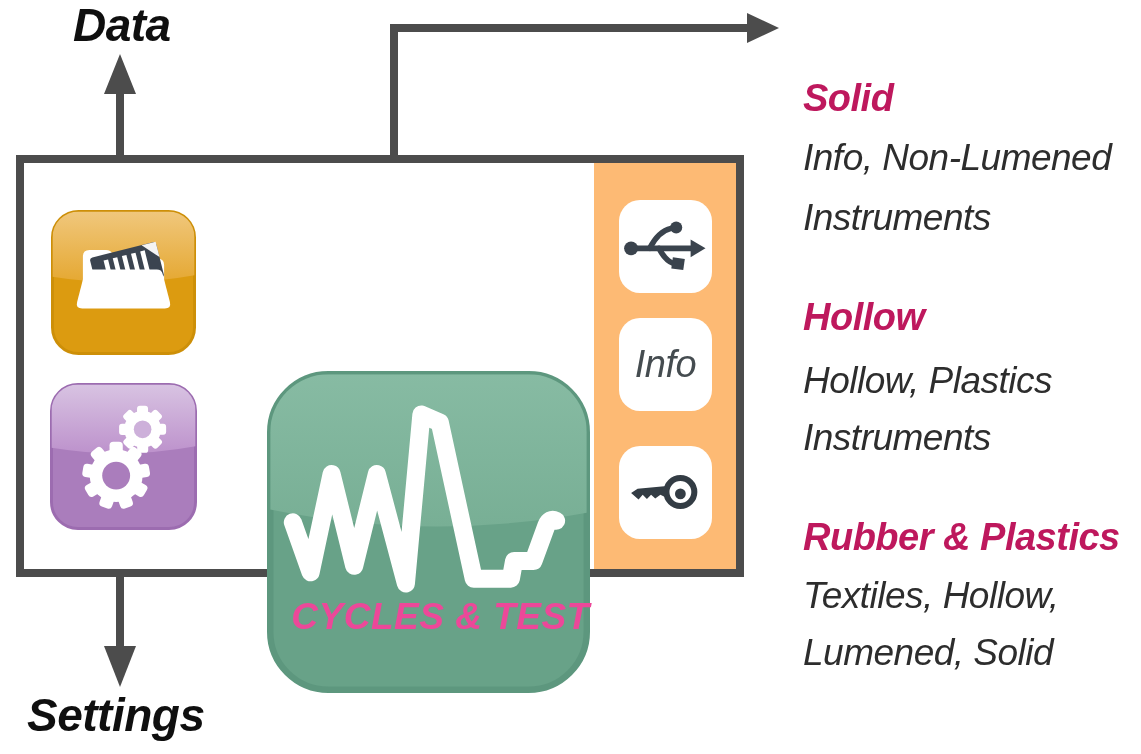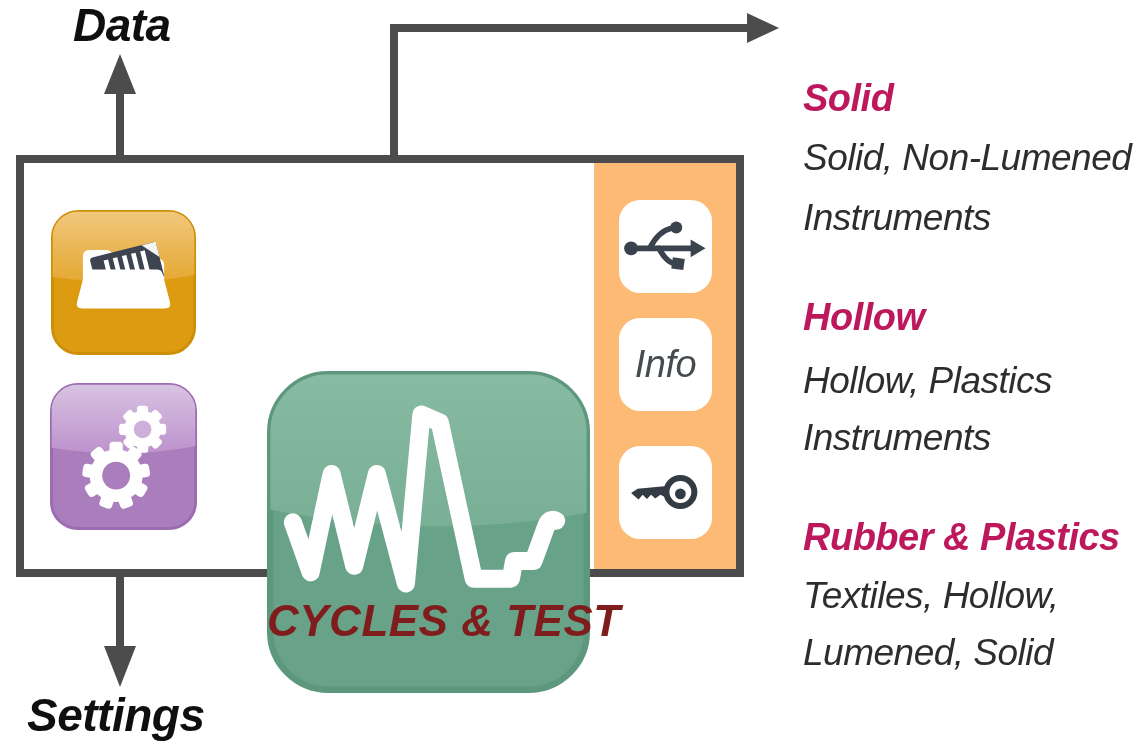--- a/index.html
+++ b/index.html
@@ -41,21 +41,21 @@
     position:absolute;left:0;top:0;width:100%;height:100%;
     display:flex;align-items:center;justify-content:center;
     font-size:38px;color:#454c50;letter-spacing:-0.5px;
   }
   .tile{position:absolute;width:147px;}
   .tile svg{display:block;width:100%;height:100%;}
   .cycles-btn{position:absolute;left:243px;top:208px;width:323px;height:322px;}
   .cycles-btn svg{display:block;width:100%;height:100%;}
   .cycles-btn .cap{
     position:absolute;left:0;top:70%;width:100%;text-align:center;
-    font-size:44px;font-weight:bold;color:#7f1d1d;letter-spacing:0.5px;white-space:nowrap;
+    font-size:37px;font-weight:bold;color:#ec4899;letter-spacing:0.5px;white-space:nowrap;padding-left:12px;
   }
 </style>
 </head>
 <body>
 
 <div class="stage">
 
   <div class="big-label" style="left:73px;top:2px;">Data</div>
   <div class="big-label" style="left:27px;top:692px;">Settings</div>
 
@@ -194,21 +194,21 @@
           <circle cx="66" cy="51.5" r="5.8" fill="#333c44"></circle>
           <path d="M51.5,43 L20,46 L13,50.5 L21,57.5 L25.5,52.5 L30,57 L34.5,52.5 L39,56.5 L44.5,52.5 L51.5,56 Z" fill="#333c44"></path>
         </svg>
       </div>
 
     </div>
   </div>
 
   <div>
     <div class="legend-name" style="top:79px;">Solid</div>
-    <div class="legend-line" style="top:139px;">Solid, Non-Lumened</div>
+    <div class="legend-line" style="top:139px;">Info, Non-Lumened</div>
     <div class="legend-line" style="top:199px;">Instruments</div>
 
     <div class="legend-name" style="top:298px;">Hollow</div>
     <div class="legend-line" style="top:362px;">Hollow, Plastics</div>
     <div class="legend-line" style="top:419px;">Instruments</div>
 
     <div class="legend-name" style="top:518px;">Rubber &amp; Plastics</div>
     <div class="legend-line" style="top:577px;">Textiles, Hollow,</div>
     <div class="legend-line" style="top:634px;">Lumened, Solid</div>
   </div>

